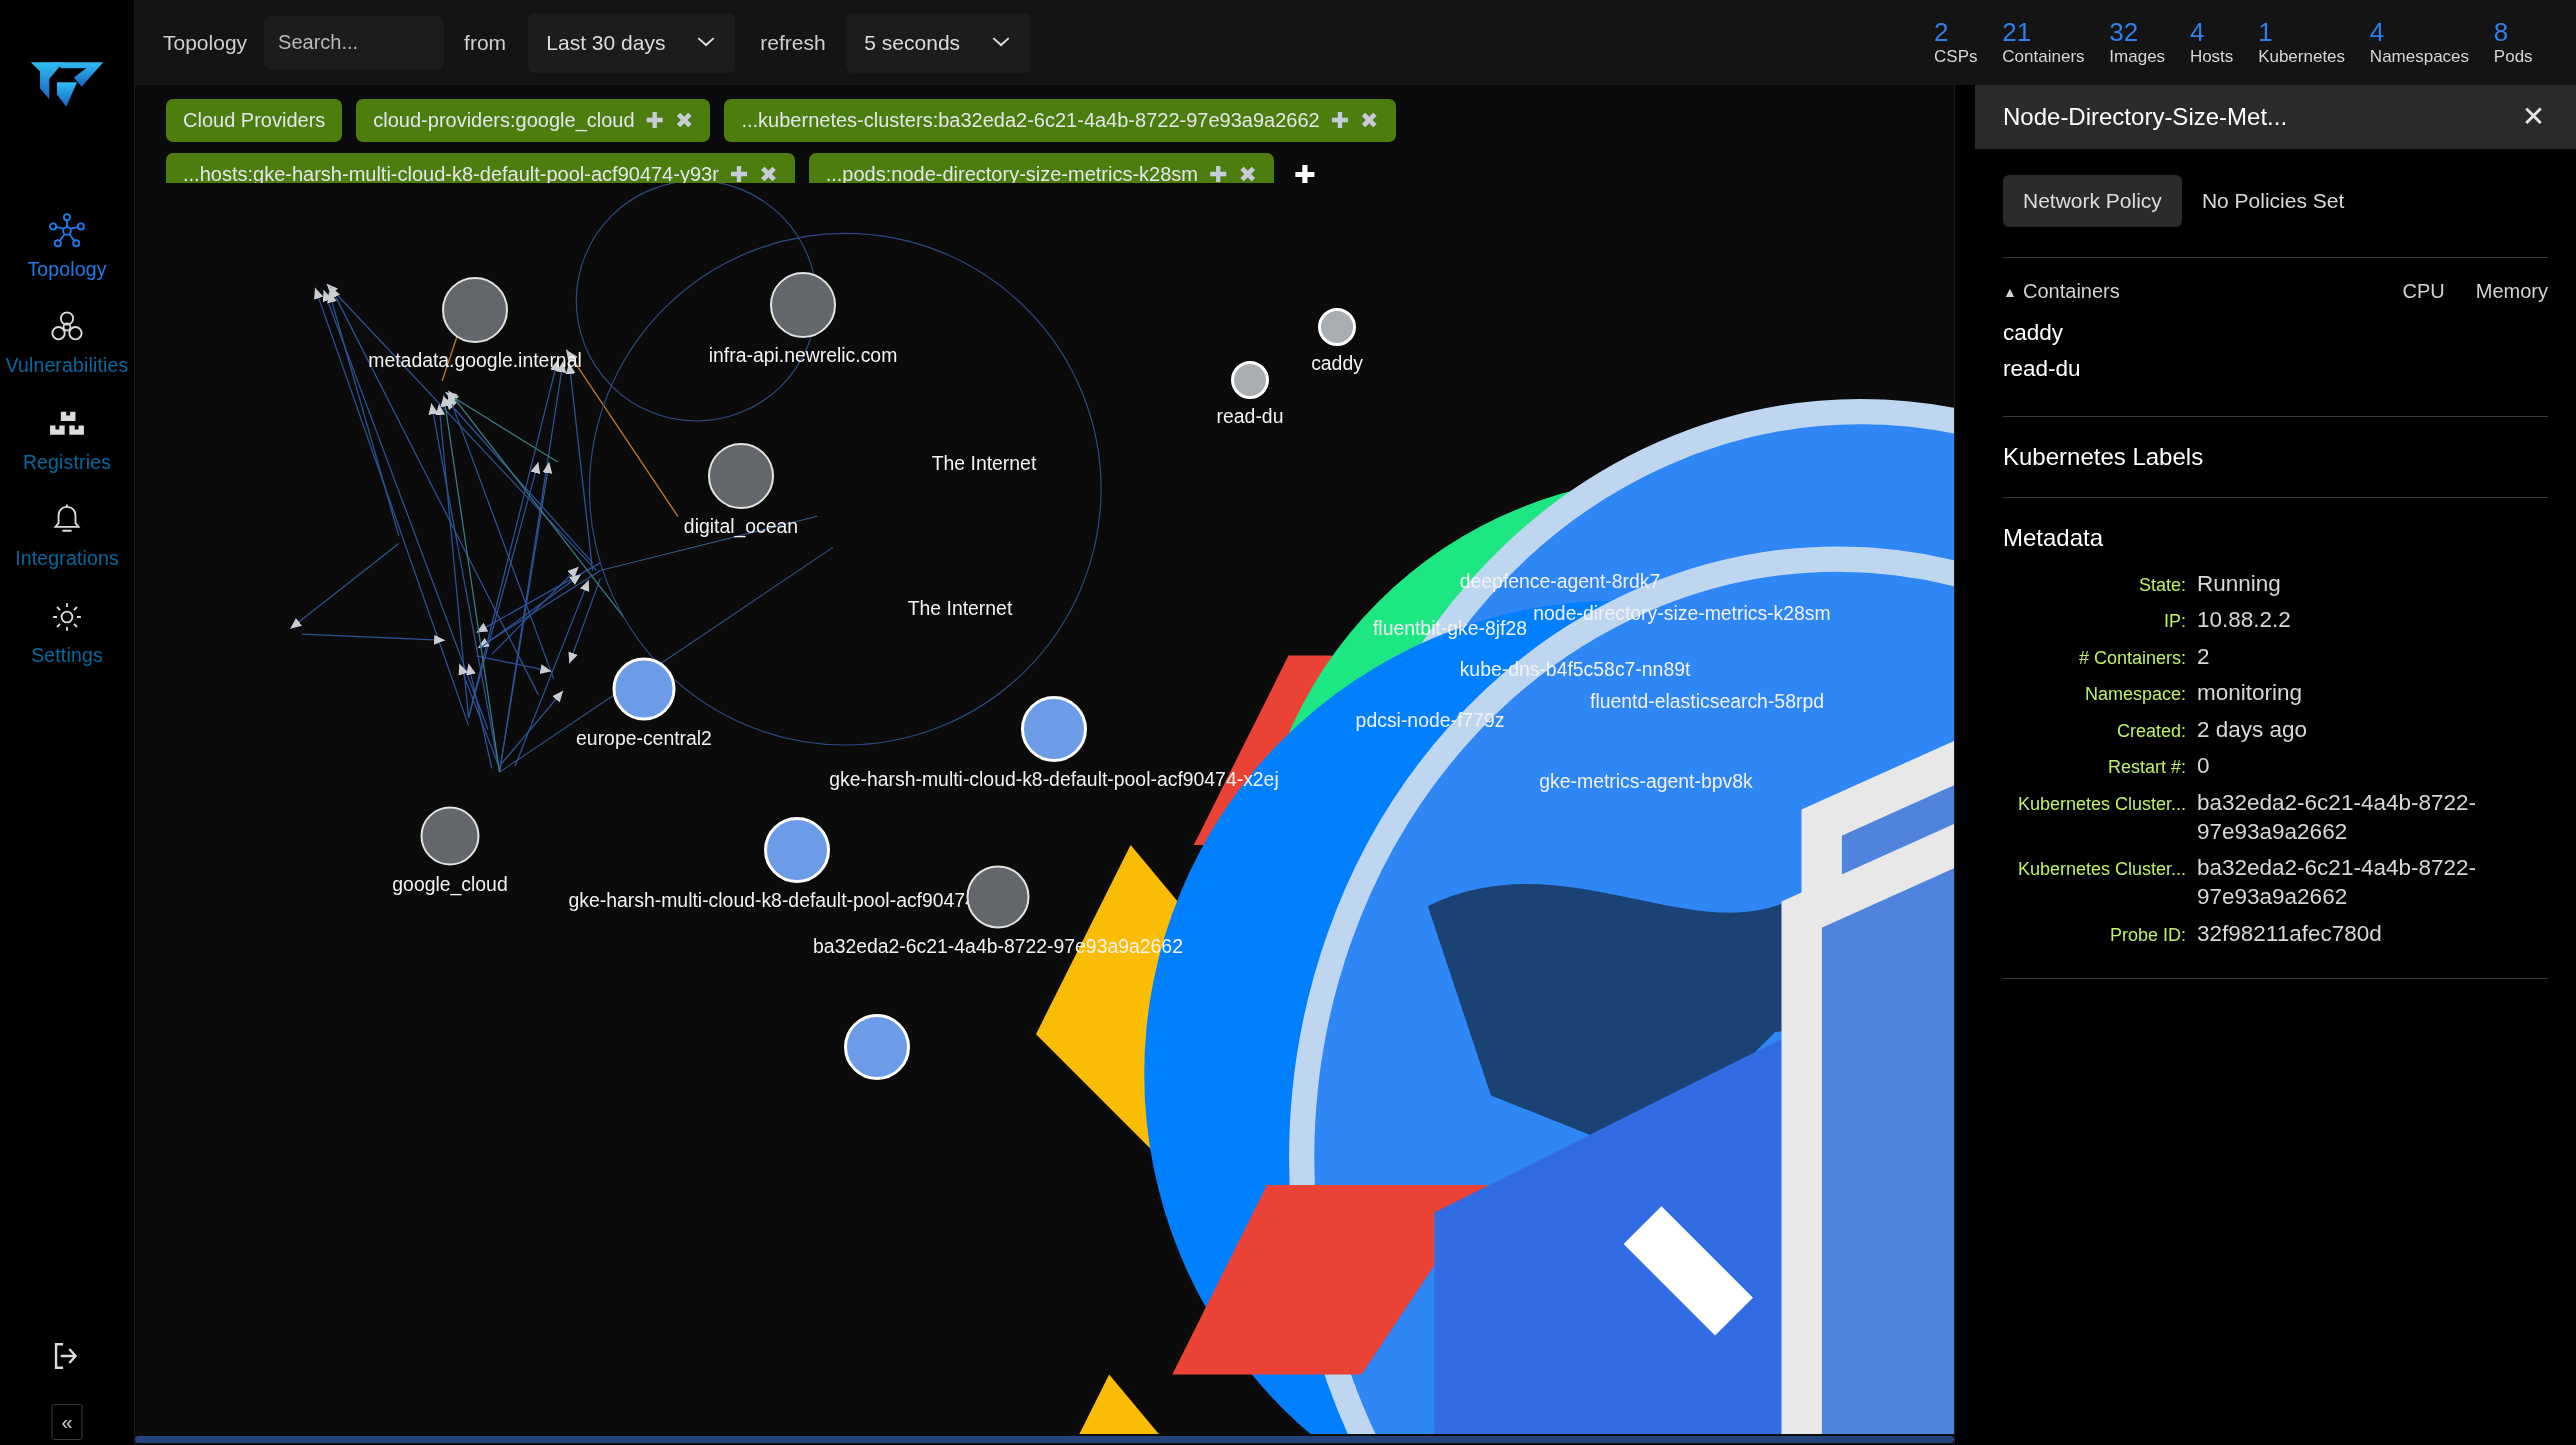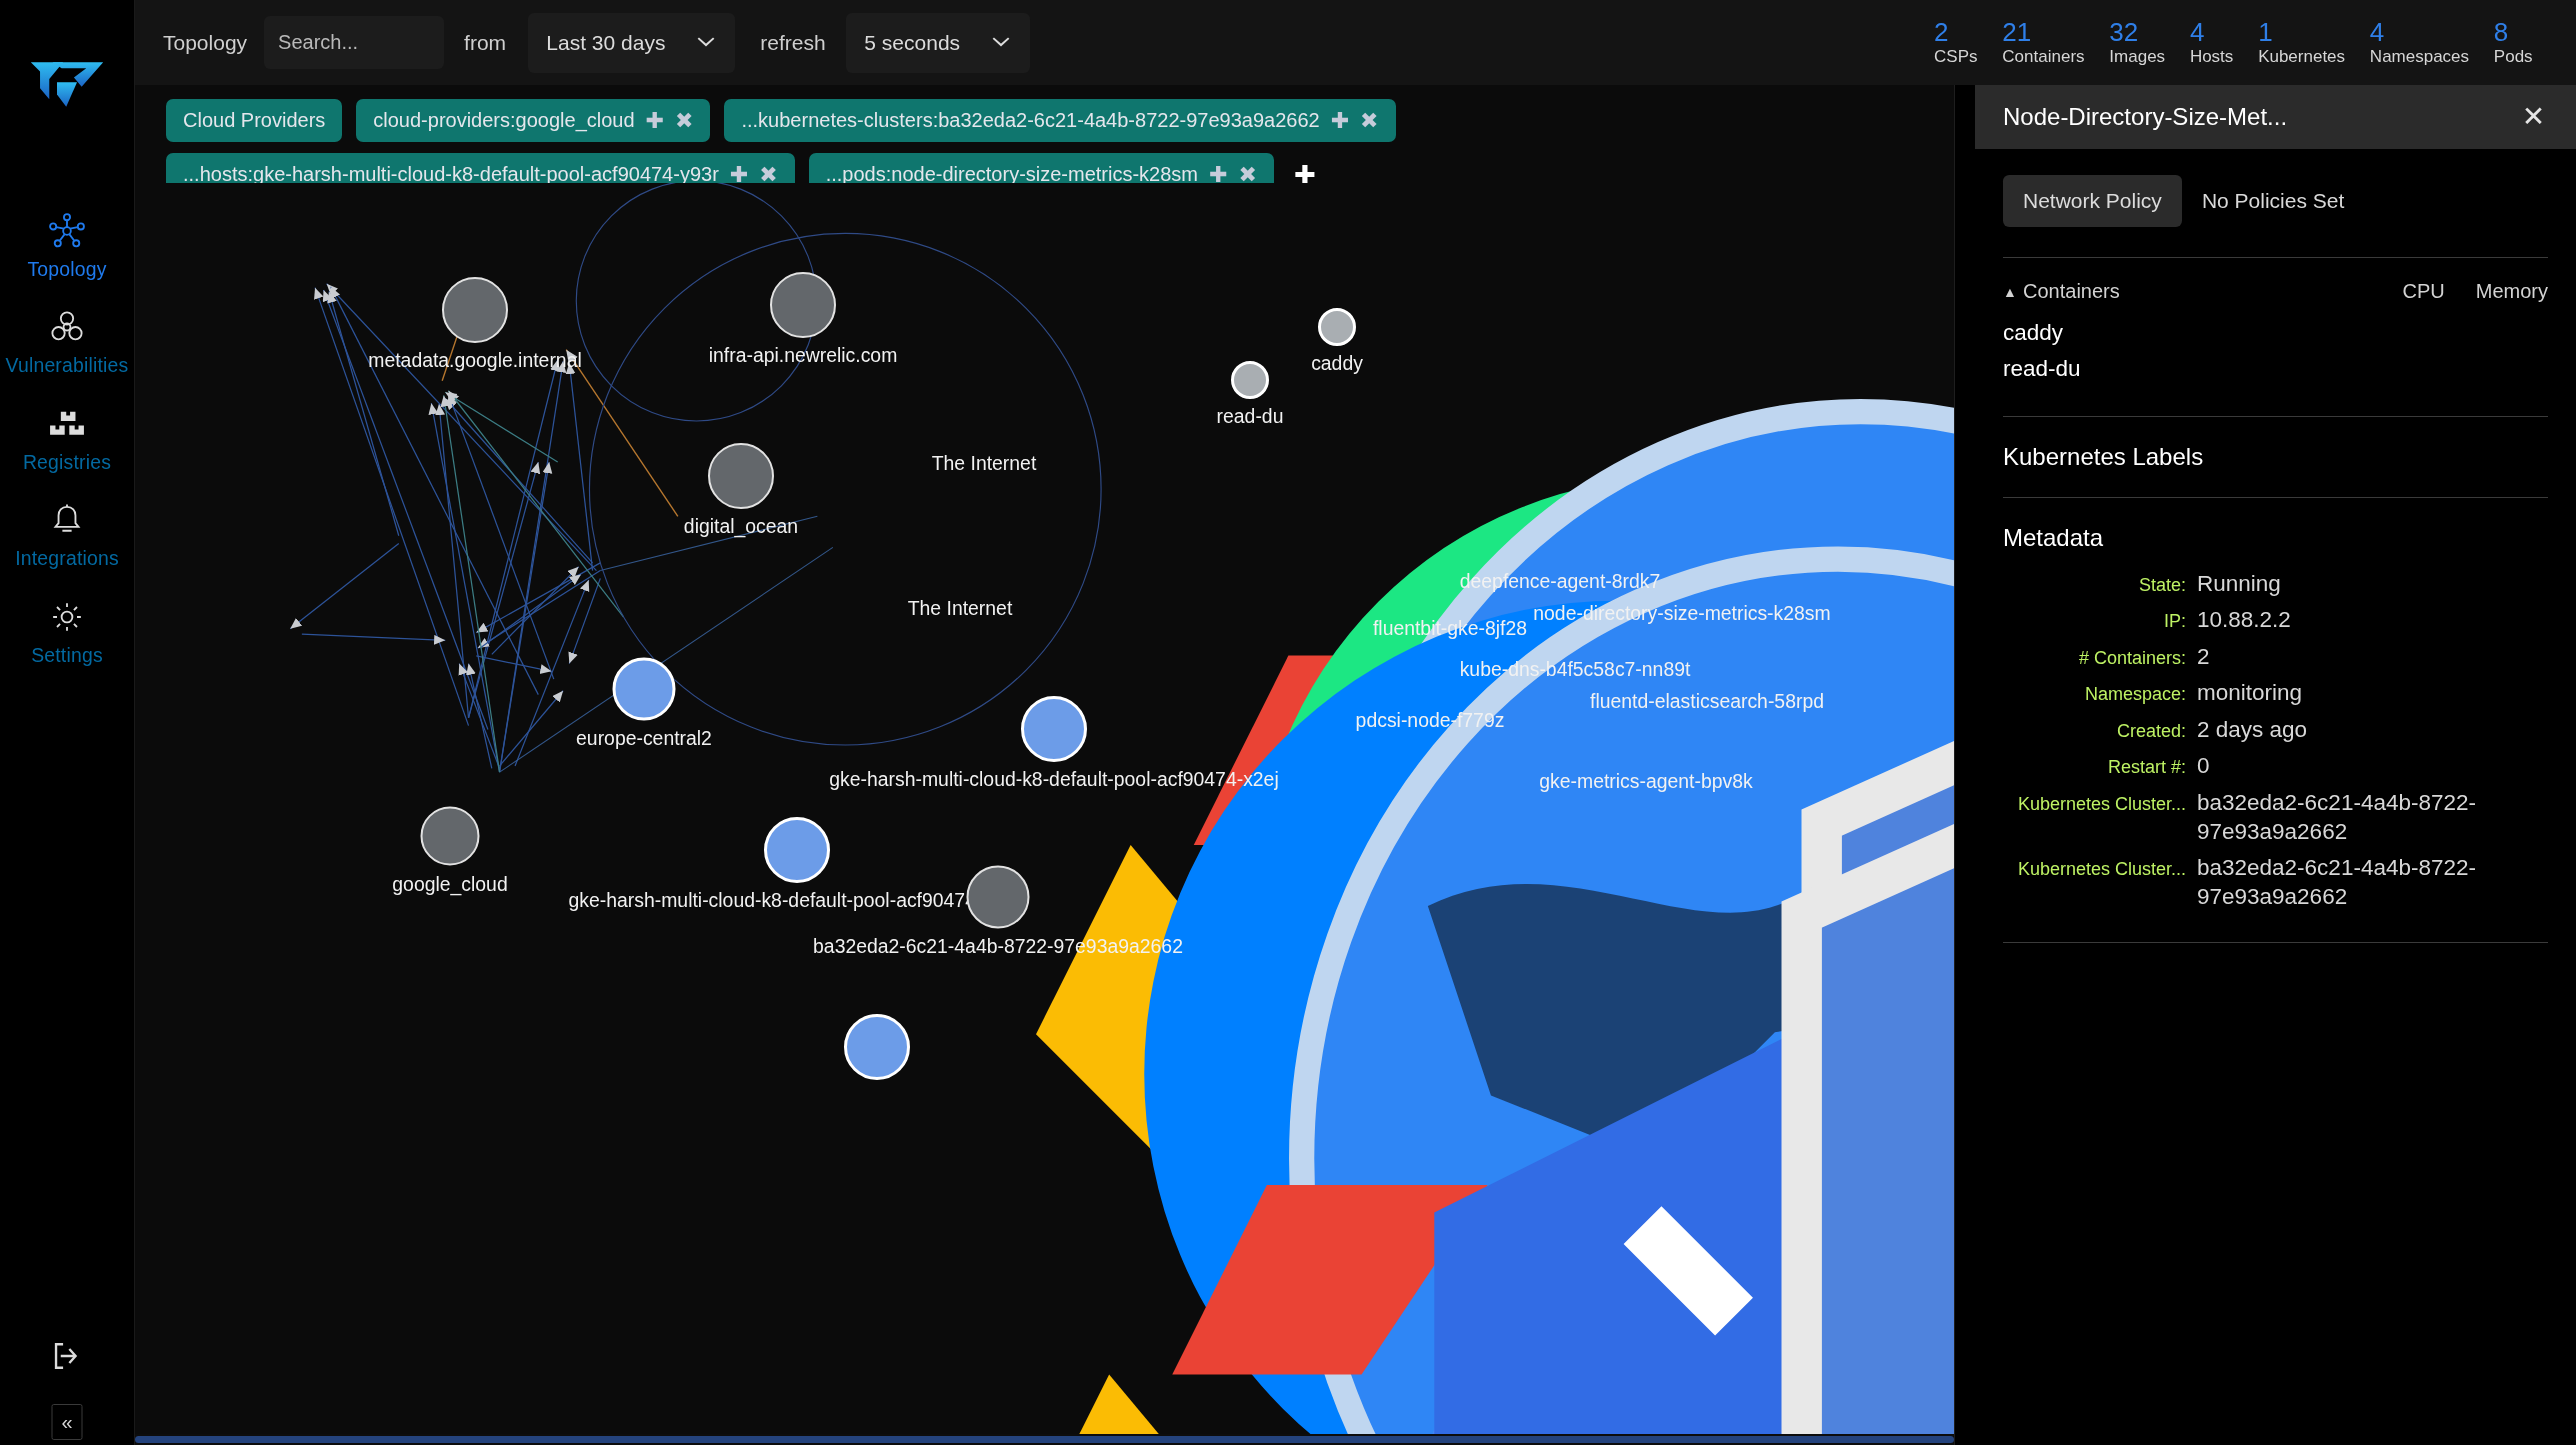--- a/index.html
+++ b/index.html
@@ -58,21 +58,21 @@
   .stat .num { font-size: 26px; color: #2f7fe8; line-height: 1.0; font-weight: 400; }
   .stat .cap { font-size: 17px; color: #d6d6d6; margin-top: 2px; white-space: nowrap; }
 
   
   #chips {
     position: absolute; left: 135px; top: 85px; width: 1819px;
     padding: 14px 0 0 31px; display: flex; flex-wrap: wrap; gap: 11px 14px;
     align-content: flex-start;
   }
   .chip {
-    background: #0f766e; border-radius: 7px; height: 43px;
+    background: #4d7c0f; border-radius: 7px; height: 43px;
     display: inline-flex; align-items: center; padding: 0 17px; gap: 11px;
     font-size: 20px; color: #e4e6ec; cursor: pointer; white-space: nowrap;
   }
   .chip .chip-plus, .chip .chip-x { color: #c6ccda; font-size: 22px; line-height: 1; }
   #add-filter-btn {
     width: 34px; height: 43px; display: inline-flex; align-items: center; justify-content: center;
     color: #fff; font-size: 26px; cursor: pointer; line-height: 1;
   }
 
   
@@ -618,18 +618,22 @@
             <div class="meta-v">0</div>
           </div>
           <div class="meta-row">
             <div class="meta-k">Kubernetes Cluster...</div>
             <div class="meta-v">ba32eda2-6c21-4a4b-8722-97e93a9a2662</div>
           </div>
           <div class="meta-row">
             <div class="meta-k">Kubernetes Cluster...</div>
             <div class="meta-v">ba32eda2-6c21-4a4b-8722-97e93a9a2662</div>
           </div>
+          <div class="meta-row">
+            <div class="meta-k">Probe ID:</div>
+            <div class="meta-v">32f98211afec780d</div>
+          </div>
         </div>
       <div class="hr" style="margin-top:26px;"></div>
     </div>
   </div>
 </div>
 
 
 </body></html>

